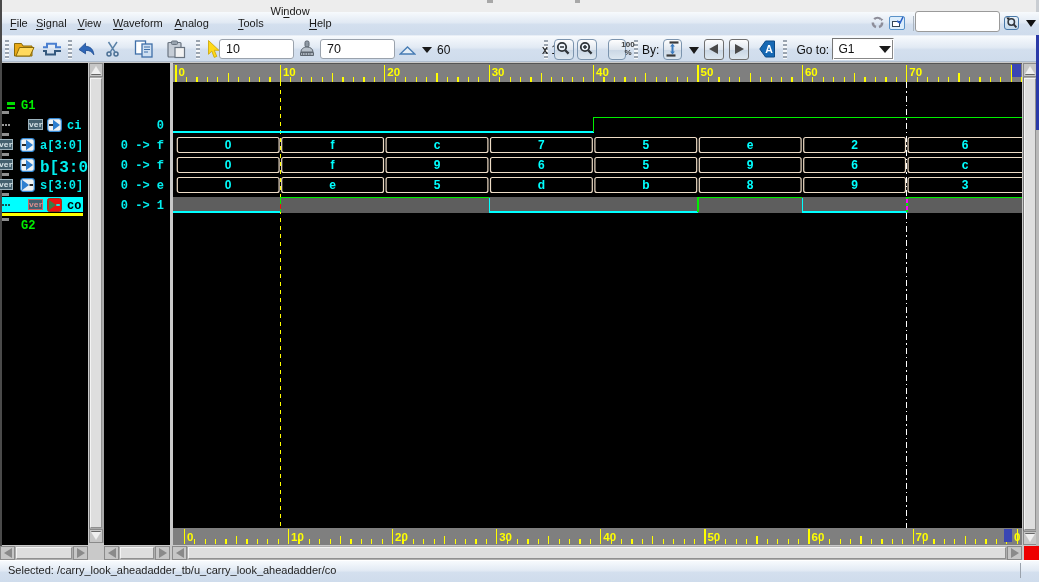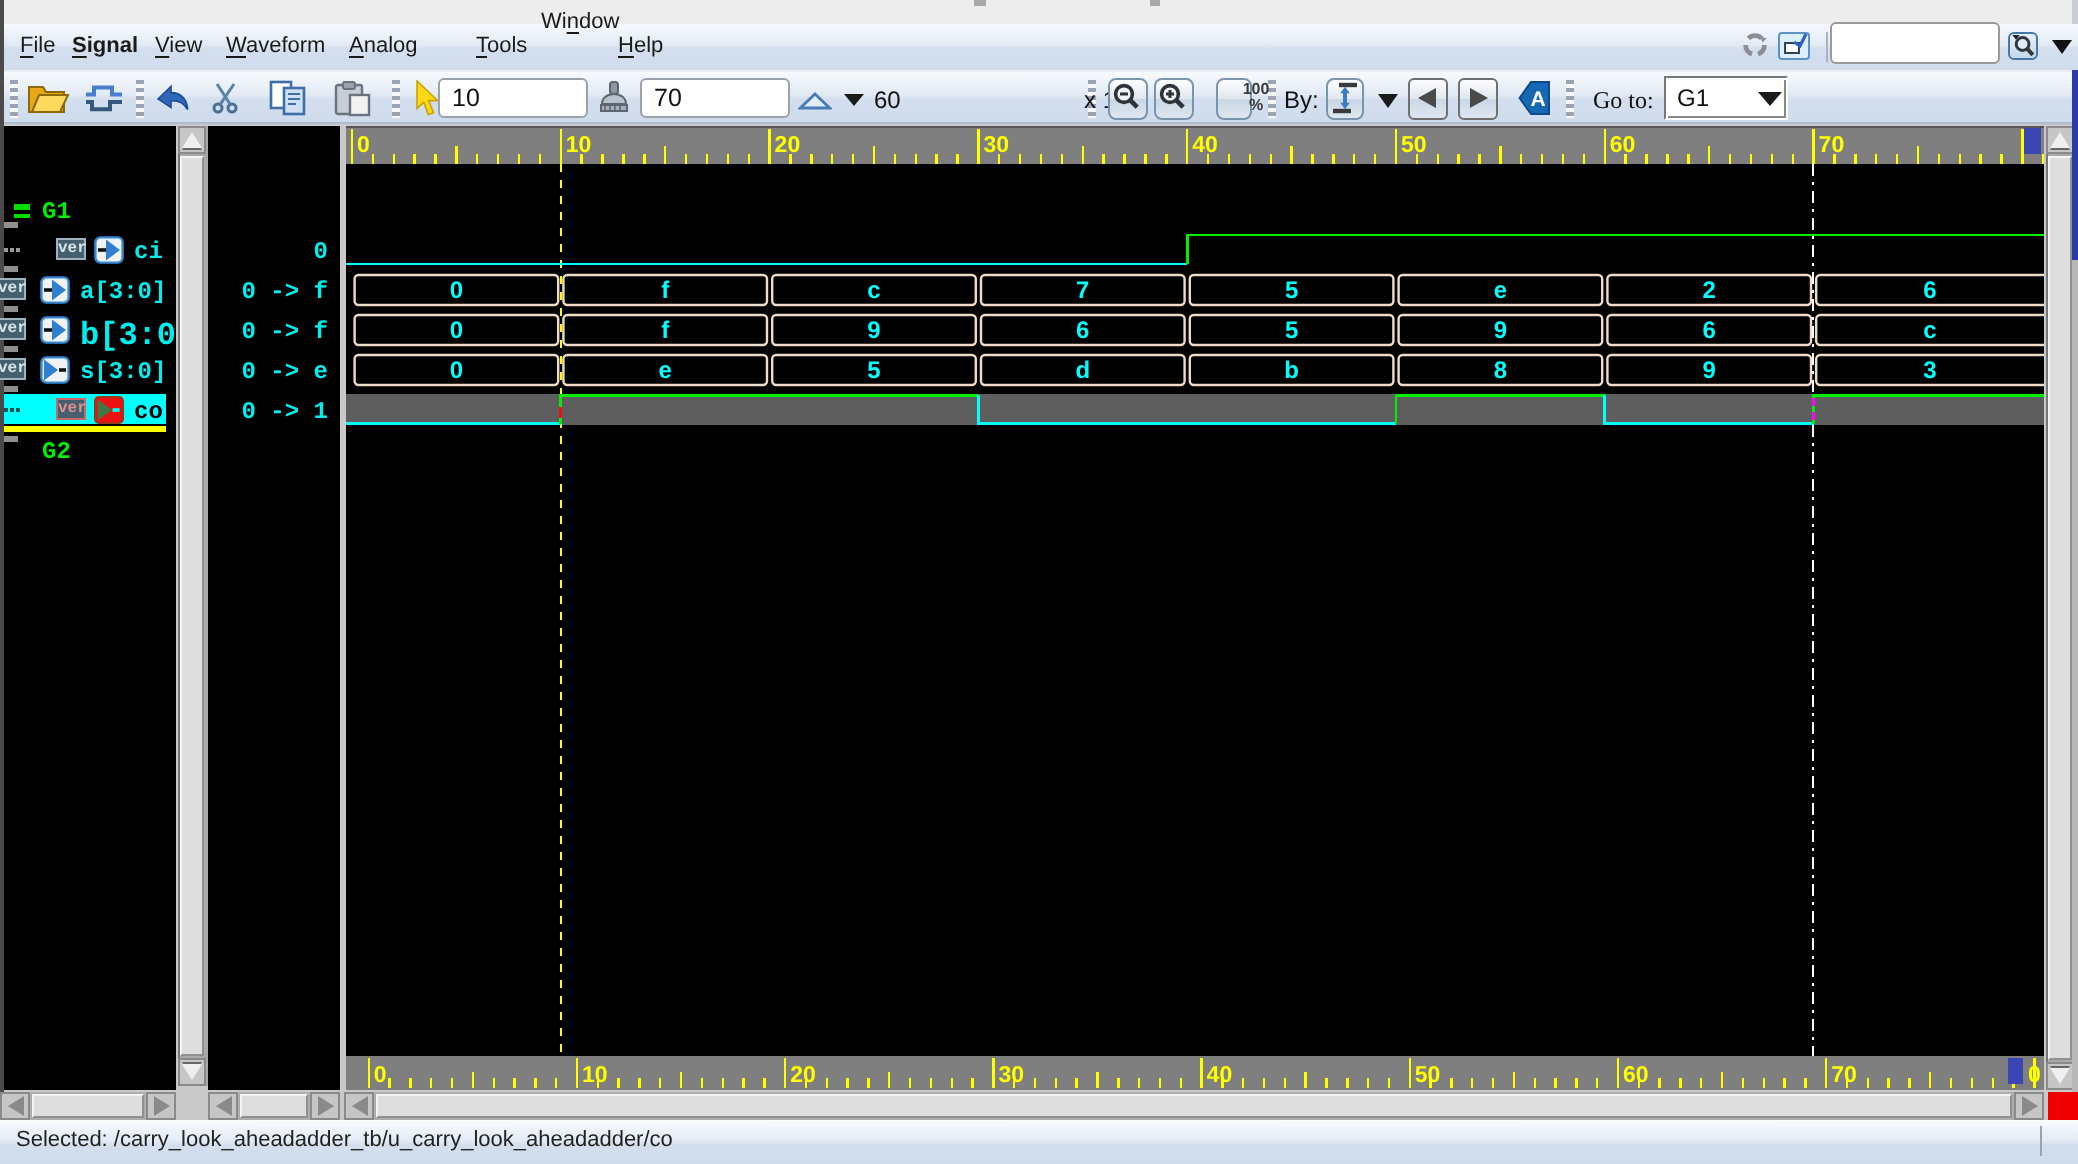--- a/index.html
+++ b/index.html
@@ -14,21 +14,21 @@
 .tbtn{position:absolute;width:21px;height:21px;border:1px solid #7b94ae;border-radius:4px;background:linear-gradient(#fefefe,#dfe6ee 50%,#c9d6e4 50%,#dde7f0);box-sizing:border-box;}
 .sep{position:absolute;width:4px;height:19px;top:40px;background-image:repeating-linear-gradient(#9aa4b0 0 2px,#f6f8fa 2px 4px);}
 .mono{font-family:"Liberation Mono",monospace;font-weight:700;}
 </style></head><body>
 <div style="position:absolute;left:0;top:0;width:1039px;height:12px;background:#ededed;border-bottom:1px solid #cfd7e2;"></div>
 <div style="position:absolute;left:487px;top:0;width:6px;height:3px;background:#a8a8a8;"></div>
 <div style="position:absolute;left:575px;top:0;width:5px;height:3px;background:#a8a8a8;"></div>
 <div style="position:absolute;left:1036px;top:0;width:3px;height:12px;background:#c9cdd2;"></div>
 <div class="blue" style="position:absolute;left:0;top:12px;width:1039px;height:23px;"></div>
 <div class="mi" style="left:10px;top:12px;"><u>F</u>ile</div>
-<div class="mi" style="left:36px;top:12px;font-weight:bold;"><u>S</u>ignal</div>
+<div class="mi" style="left:36px;top:12px;"><u>S</u>ignal</div>
 <div class="mi" style="left:77.5px;top:12px;"><u>V</u>iew</div>
 <div class="mi" style="left:113px;top:12px;"><u>W</u>aveform</div>
 <div class="mi" style="left:174.5px;top:12px;"><u>A</u>nalog</div>
 <div class="mi" style="left:238px;top:12px;"><u>T</u>ools</div>
 <div class="mi" style="left:258.5px;top:0;margin-left:12px;">Wi<u>n</u>dow</div>
 <div class="mi" style="left:309px;top:12px;"><u>H</u>elp</div>
 <svg width="13" height="13" style="position:absolute;left:871px;top:16px" viewBox="0 0 13 13">
     <g fill="none" stroke="#8d8d99" stroke-width="2.4">
       <path d="M3.2 3.2A4.7 4.7 0 0 1 9.8 3.2"></path>
       <path d="M11.2 6.5A4.7 4.7 0 0 1 8 11"></path>
@@ -125,21 +125,21 @@
   </svg>
 <div style="position:absolute;left:689px;top:46.5px;width:0;height:0;border-left:5.5px solid transparent;border-right:5.5px solid transparent;border-top:7px solid #1a1a1a;"></div>
 <div class="tbtn" style="left:704px;top:38.5px;width:20px;border-color:#6f6f6f;border-radius:3px;"></div>
 <div style="position:absolute;left:709px;top:44px;width:0;height:0;border-top:5px solid transparent;border-bottom:5px solid transparent;border-right:9px solid #4a4a4a;"></div>
 <div class="tbtn" style="left:729px;top:38.5px;width:20px;border-color:#6f6f6f;border-radius:3px;"></div>
 <div style="position:absolute;left:735px;top:44px;width:0;height:0;border-top:5px solid transparent;border-bottom:5px solid transparent;border-left:9px solid #4a4a4a;"></div>
 <svg width="16" height="18" style="position:absolute;left:759px;top:40px" viewBox="0 0 16 18">
     <path d="M0.8 9L6.5 1h9v16h-9z" fill="#1668b4" stroke="#0d4a86" stroke-width="1"></path>
     <text x="10" y="13" font-size="10.5" font-weight="bold" fill="#fff" text-anchor="middle" font-family="Liberation Sans">A</text>
   </svg>
-<div style="position:absolute;left:796.5px;top:39px;font-size:12px;color:#111;height:22px;line-height:22px;font-family:Liberation Serif, serif;">Go to:</div>
+<div style="position:absolute;left:796.5px;top:39px;font-size:12px;color:#111;height:22px;line-height:22px;">Go to:</div>
 <div style="position:absolute;left:831.5px;top:38px;width:62.5px;height:22px;background:#fff;border:1px solid #777;border-right-color:#fff;border-bottom-color:#fff;box-shadow:1px 1px 0 #fcfcfc inset, -1px -1px 0 #888 inset;box-sizing:border-box;font-size:12px;color:#111;line-height:20px;padding-left:6px;">G1</div>
 <div style="position:absolute;left:879px;top:46px;width:0;height:0;border-left:6px solid transparent;border-right:6px solid transparent;border-top:7.5px solid #1a1a1a;"></div>
 <div style="position:absolute;left:0;top:62px;width:1039px;height:498px;background:#c9c9c9;"></div>
 <div style="position:absolute;left:0;top:0px;width:2px;height:560px;background:#4a4a4a;"></div>
 <div style="position:absolute;left:2px;top:63px;width:86px;height:482px;background:#000;"></div>
 <div style="position:absolute;left:104px;top:63px;width:66px;height:482px;background:#000;"></div>
 <div style="position:absolute;left:170px;top:63px;width:3px;height:482px;background:#c9c9c9;"></div>
 <div style="position:absolute;left:7px;top:102px;width:8px;height:2.5px;background:#00dd00;"></div>
 <div style="position:absolute;left:7px;top:106.5px;width:8px;height:2.5px;background:#00dd00;"></div>
 <div class="mono" style="position:absolute;left:21px;top:99px;font-size:12px;color:#00ee00;">G1</div>

